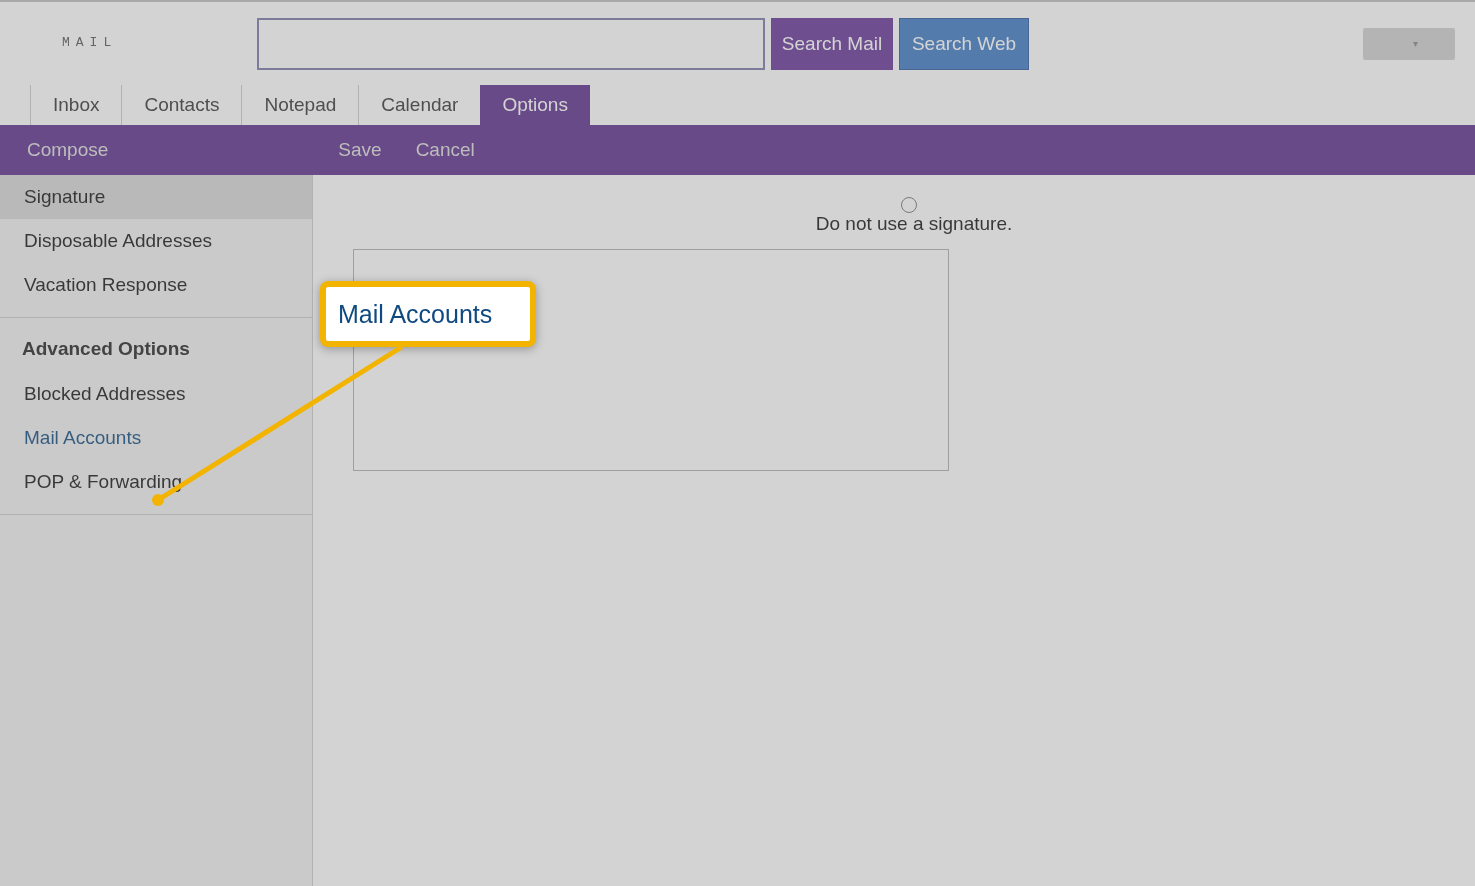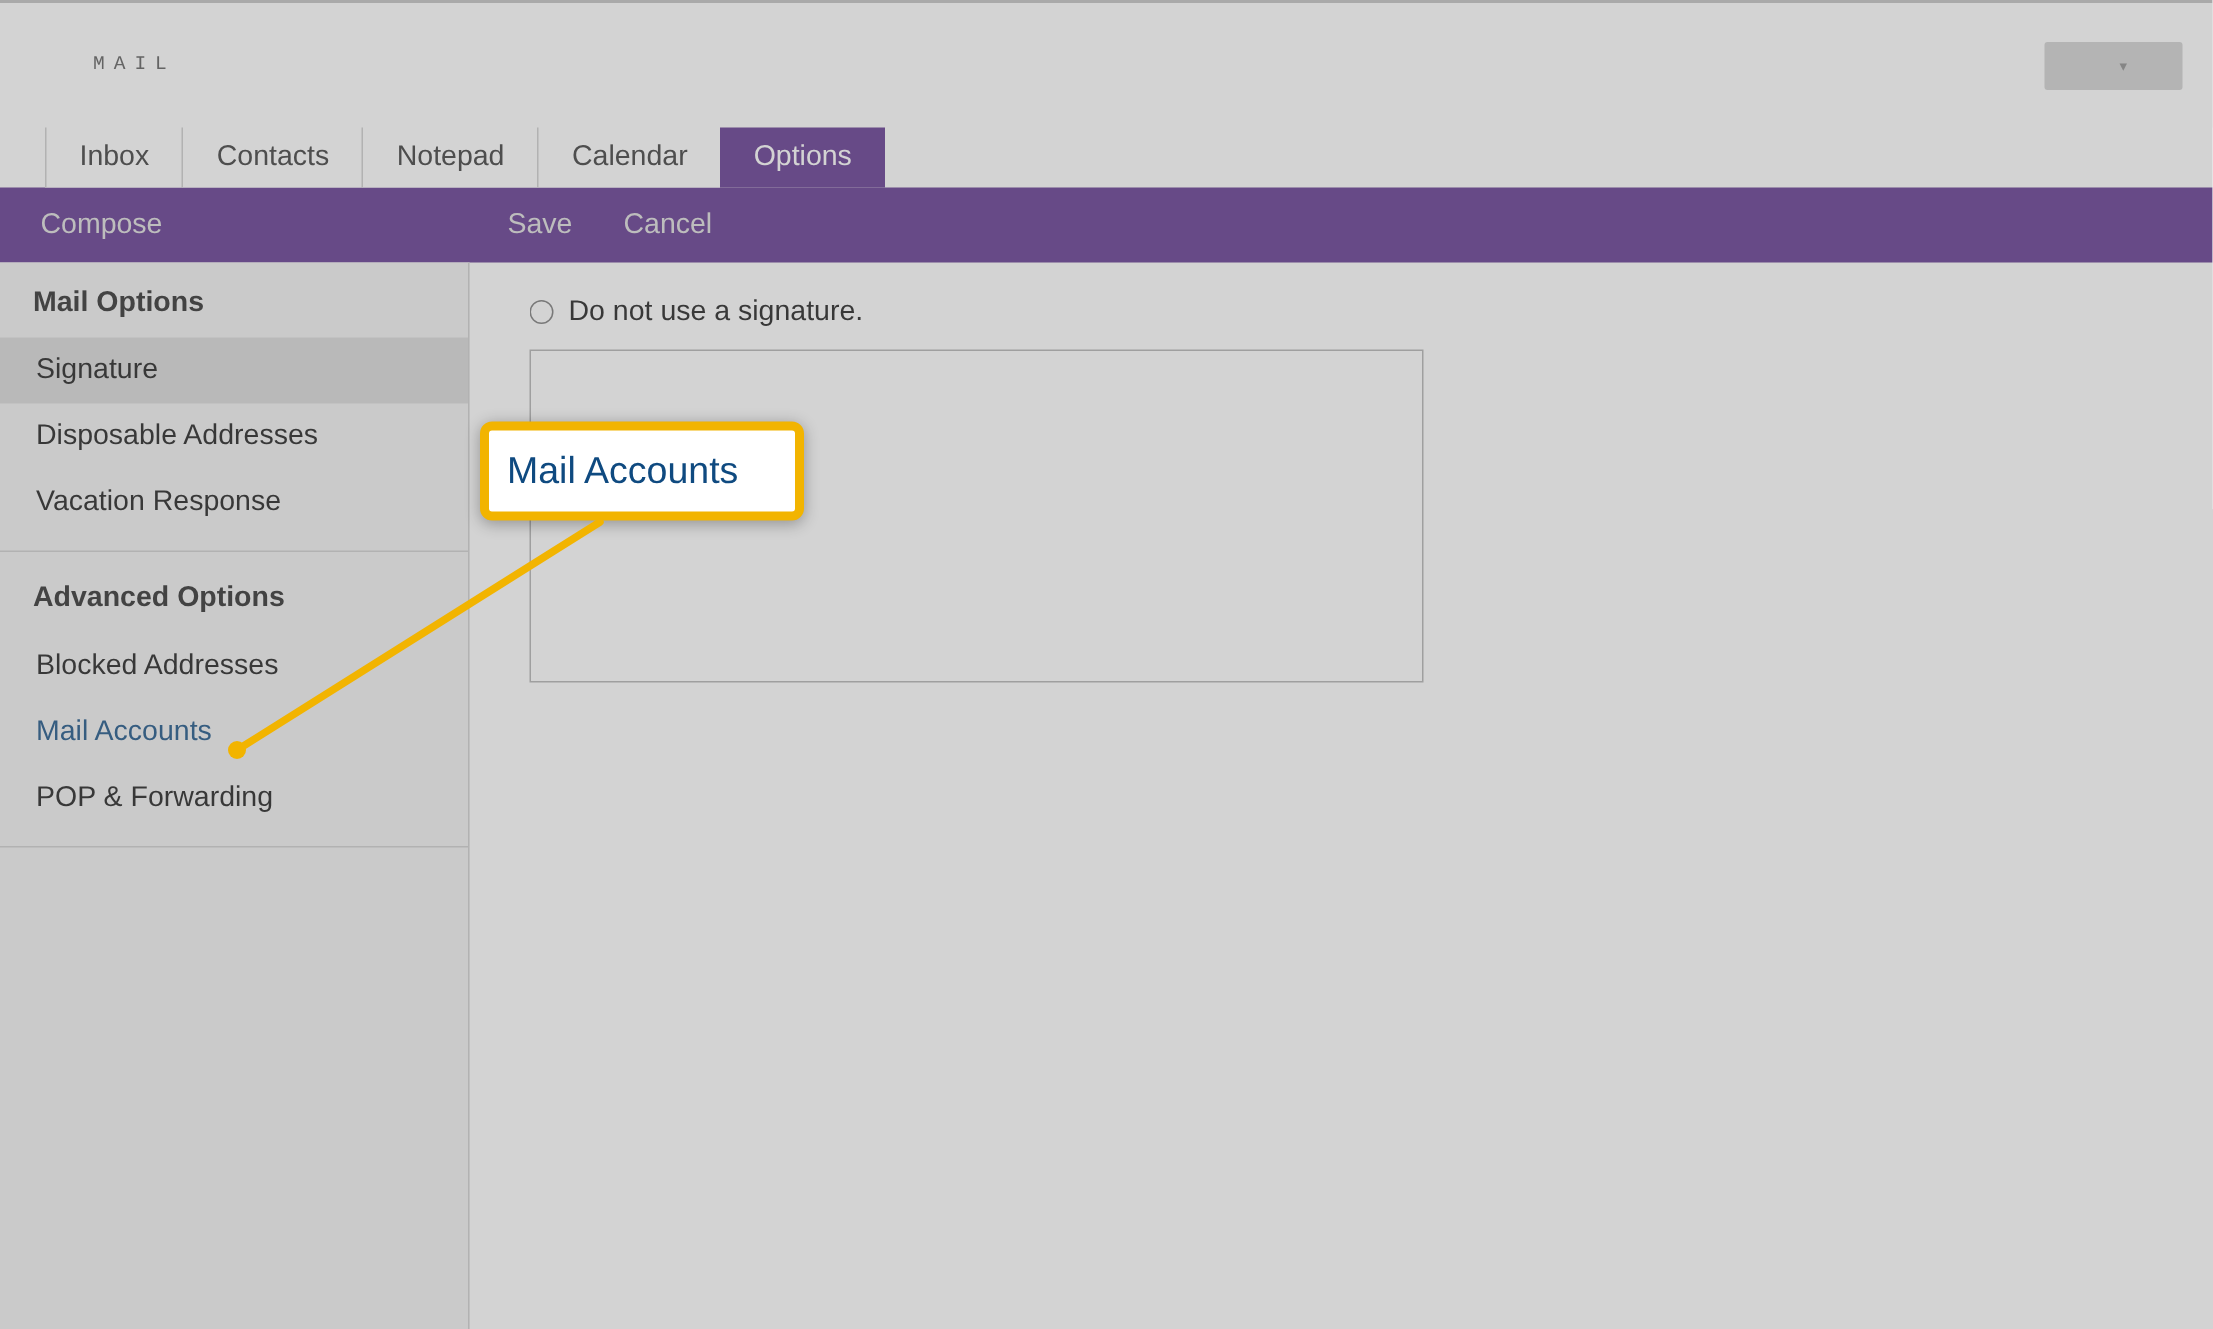--- a/index.html
+++ b/index.html
@@ -75,21 +75,21 @@
   }
   .side-item {
     font-size:19px; color:#111; padding:11px 0 11px 24px; cursor:pointer;
   }
   .side-item.active-row { background:#d7d7d7; }
   .side-item.link { color:#0f4a80; }
   .side-sep { height:1px; background:#ccc; margin:10px 0 4px 0;}
 
   
   .main { flex:1; padding:22px 0 0 40px; position:relative; }
-  .radio-row { display:flex; align-items:center; font-size:19px; color:#111; margin-bottom:14px;}
+  .radio-row { display:flex; align-items:center; font-size:19px; color:#111; margin-bottom:14px;flex-direction:column;}
   .radio-row input { width:16px; height:16px; margin-right:10px; accent-color:#555;}
   .sig-box {
     width:596px; height:222px; resize:none;
     border:1px solid #b0b0b0; background:#fff;
     font-size:15px; padding:6px;
     position:relative;
   }
   .sig-wrap { position:relative; width:596px; }
 
   
@@ -111,20 +111,25 @@
 </style>
 </head>
 <body>
 
 <div class="top-border"></div>
 
 <div class="header">
   <div class="logo">
     <div class="logo-sub">MAIL</div>
   </div>
+  <div class="search-area">
+    <input class="search-input" type="text" style="">
+    <button class="btn btn-search-mail">Search Mail</button>
+    <button class="btn btn-search-web">Search Web</button>
+  </div>
   <div class="header-right">
     <div class="avatar-block">
       <span class="chev">▾</span>
     </div>
   </div>
 </div>
 
 <div class="tabbar">
   <div class="tab">Inbox</div>
   <div class="tab">Contacts</div>
@@ -135,21 +140,20 @@
 
 <div class="actionbar">
   <span class="compose">Compose</span>
   <span class="save">Save</span>
   <span class="cancel">Cancel</span>
 </div>
 
 <div class="body-area">
 
   <div class="sidebar">
-    <div class="side-header">Mail Options</div>
     <div class="side-item active-row">Signature</div>
     <div class="side-item">Disposable Addresses</div>
     <div class="side-item">Vacation Response</div>
     <div class="side-sep"></div>
     <div class="side-header">Advanced Options</div>
     <div class="side-item">Blocked Addresses</div>
     <div class="side-item link">Mail Accounts</div>
     <div class="side-item">POP &amp; Forwarding</div>
     <div class="side-sep"></div>
   </div>

